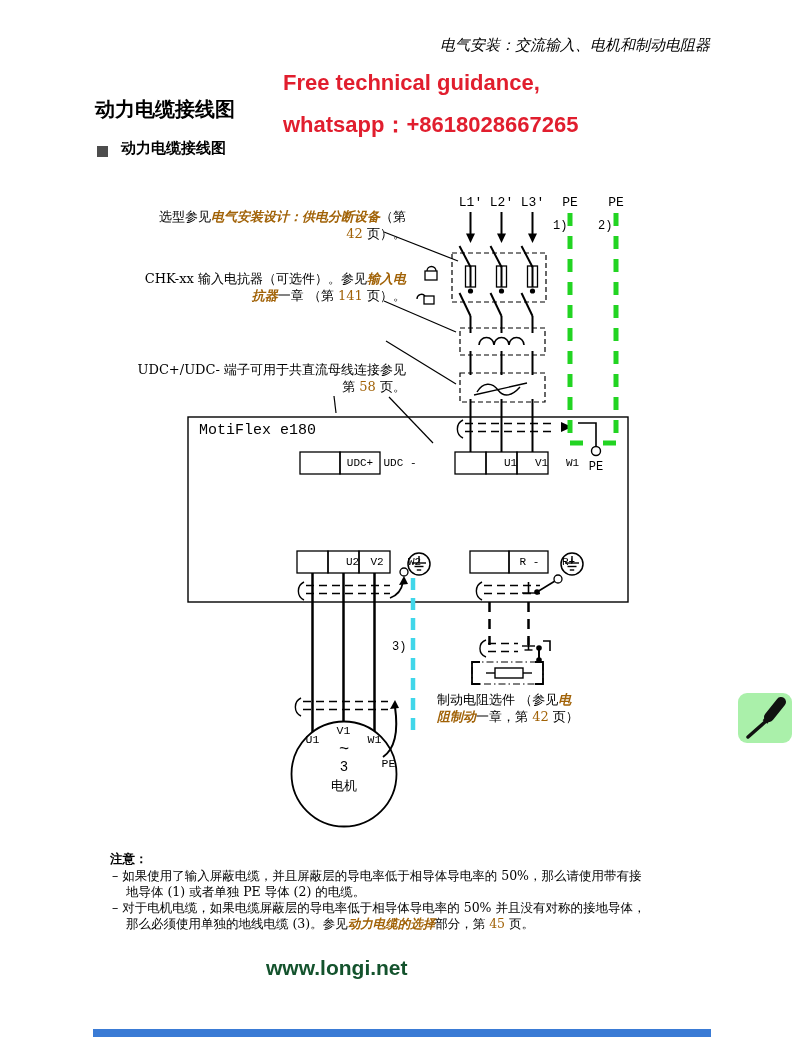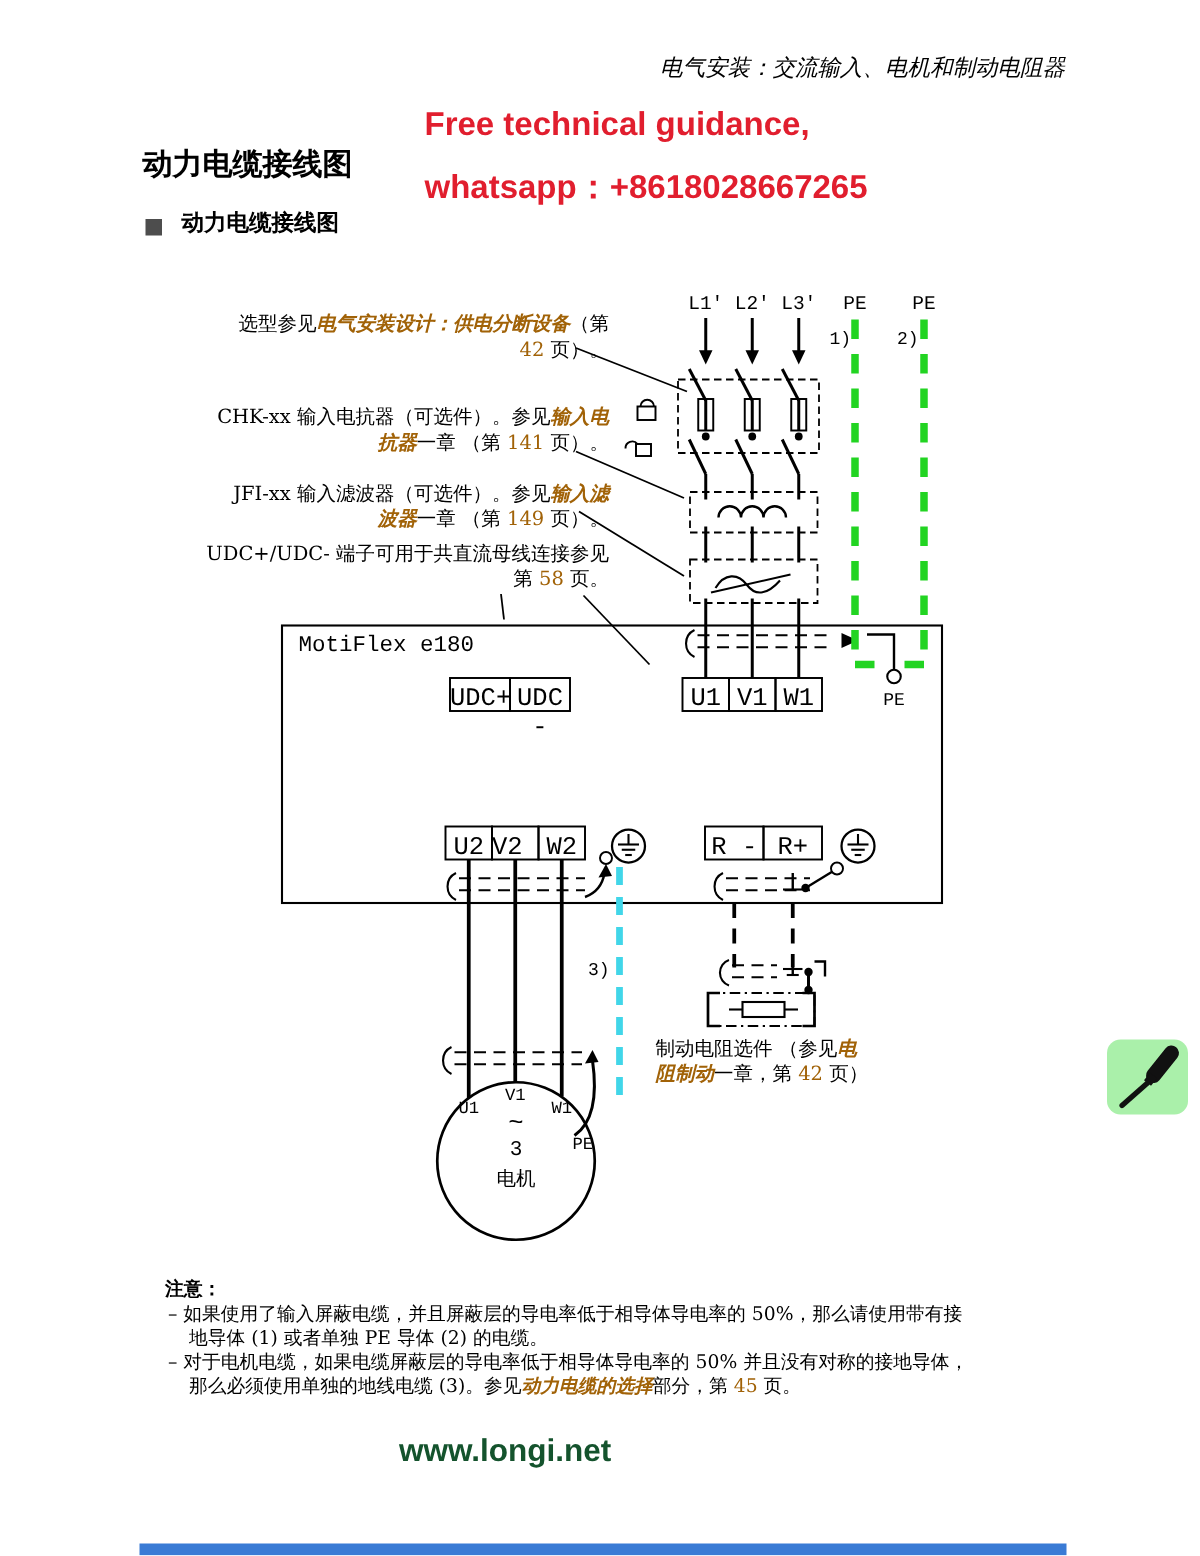--- a/index.html
+++ b/index.html
@@ -14,21 +14,21 @@
   #running-header{top:36px;right:90px;font-style:italic;font-size:15px;}
   #promo1{top:70px;left:283px;font-size:22px;color:#e11e2e;font-weight:600;}
   #promo2{top:110px;left:283px;font-size:22px;color:#e11e2e;font-weight:600;}
   #doc-title{top:96px;left:95px;font-size:20px;font-weight:bold;font-family:"DejaVu Sans","Liberation Sans",sans-serif;}
   #sec-square{top:146px;left:97px;width:11px;height:11px;background:#4d4d4d;}
   #sec-title{top:139px;left:121px;font-size:15px;font-weight:bold;font-family:"DejaVu Sans","Liberation Sans",sans-serif;}
   .callout{font-size:13px;line-height:17px;width:310px;}
   .callout.right{right:394px;text-align:right;}
   #callout-brake{left:437px;top:691px;font-size:13px;line-height:17px;width:190px;}
   .dlabel{font-size:13px;}
-  .tlabel{font-size:17px;}
+  .tlabel{font-size:11px;padding-left:40px;}
   .note{font-size:12.5px;line-height:16px;}
   #footer-url{top:956px;left:266px;font-size:21px;color:#14532d;font-weight:600;}
   #footer-bar{top:1029px;left:93px;width:618px;height:8px;background:#3a7bd5;}
   #tool-badge{top:693px;left:738px;width:54px;height:50px;background:#aaf0aa;border-radius:9px;}
   svg{position:absolute;top:0;left:0;}
 </style>
 </head>
 <body>
 
 <div id="page">
@@ -45,24 +45,20 @@
   <div class="abs callout right" style="top:208px;">
     <span>选型参见</span><span class="lnk it">电气安装设计：供电分断设备</span><span>（第</span><br>
     <span class="lnk">42</span><span> 页）。</span>
   </div>
 
   <div class="abs callout right" style="top:270px;">
     <span>CHK-xx 输入电抗器（可选件）。参见</span><span class="lnk it">输入电</span><br>
     <span class="lnk it">抗器</span><span>一章 （第 </span><span class="lnk">141</span><span> 页）。</span>
   </div>
 
-  <div class="abs callout right" style="top:321px;">
-    <span>JFI-xx 输入滤波器（可选件）。参见</span><span class="lnk it">输入滤</span><br>
-    <span class="lnk it">波器</span><span>一章 （第 </span><span class="lnk">149</span><span> 页）。</span>
-  </div>
 
   <div class="abs callout right" style="top:361px;">
     <span>UDC+/UDC- 端子可用于共直流母线连接参见</span><br>
     <span>第 </span><span class="lnk">58</span><span> 页。</span>
   </div>
 
   <svg width="800" height="1037" viewBox="0 0 800 1037">
 
     <g stroke="#000" stroke-width="1.2">
       <line x1="384" y1="232" x2="458" y2="261"></line>

